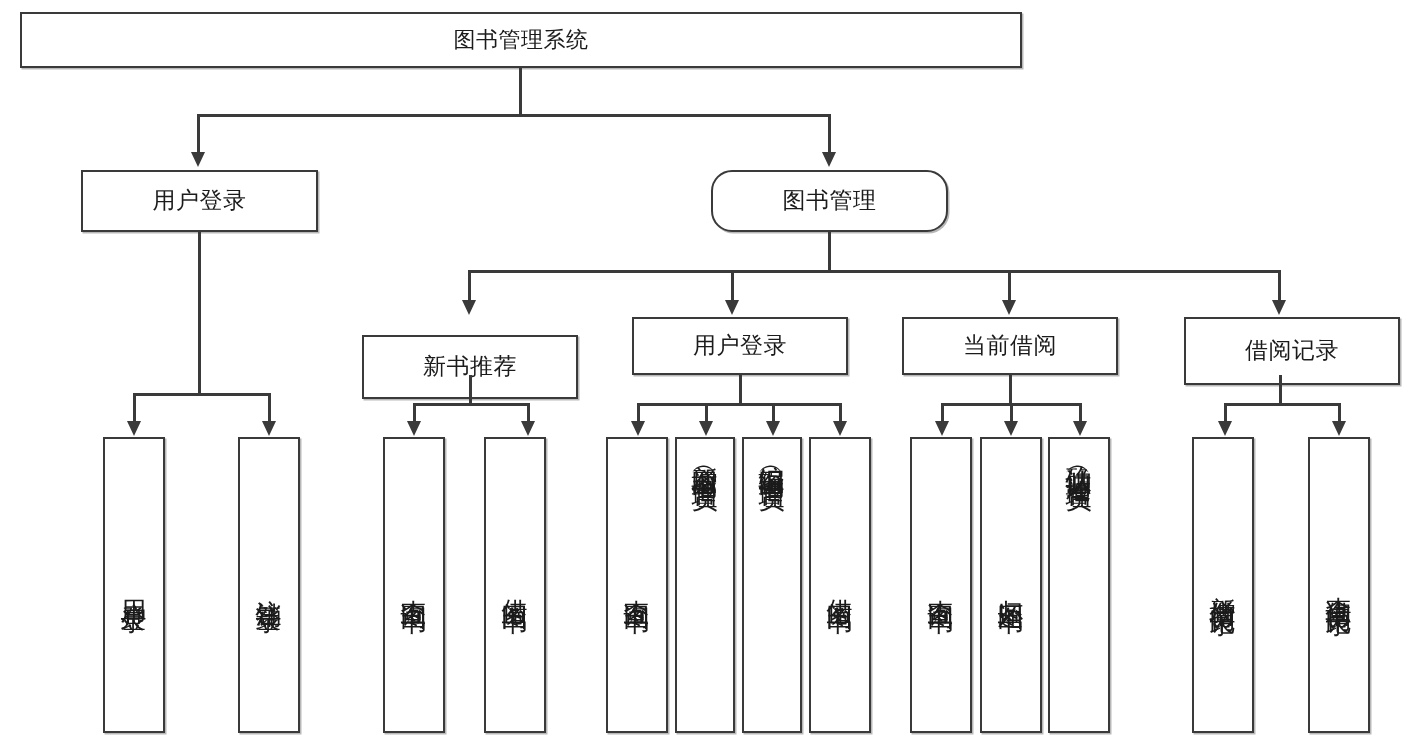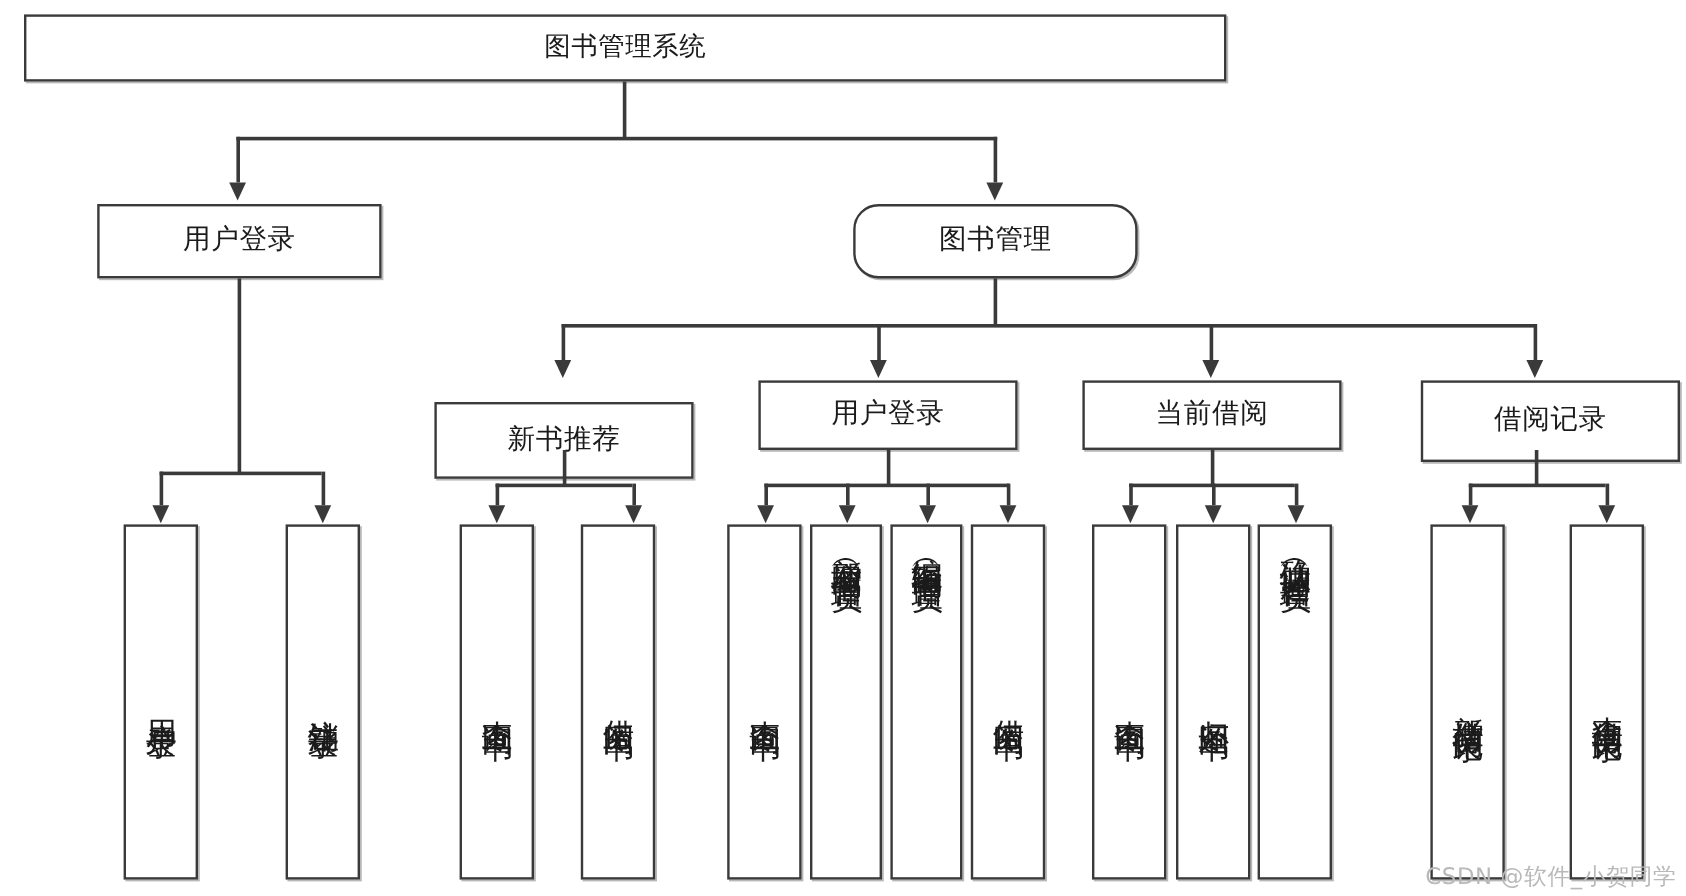--- a/index.html
+++ b/index.html
@@ -211,15 +211,14 @@
     <span class="txt">确认归还（管理员）</span>
   </div>
 
   <div class="node v mid" style="left:1192px;top:437px;width:62px;height:296px;">
     <span class="txt">新增借阅记录</span>
   </div>
   <div class="node v mid" style="left:1308px;top:437px;width:62px;height:296px;">
     <span class="txt">查询借阅记录</span>
   </div>
 
-  <div id="watermark">CSDN @软件_小贺同学</div>
 
 </div>
 
 </body></html>

